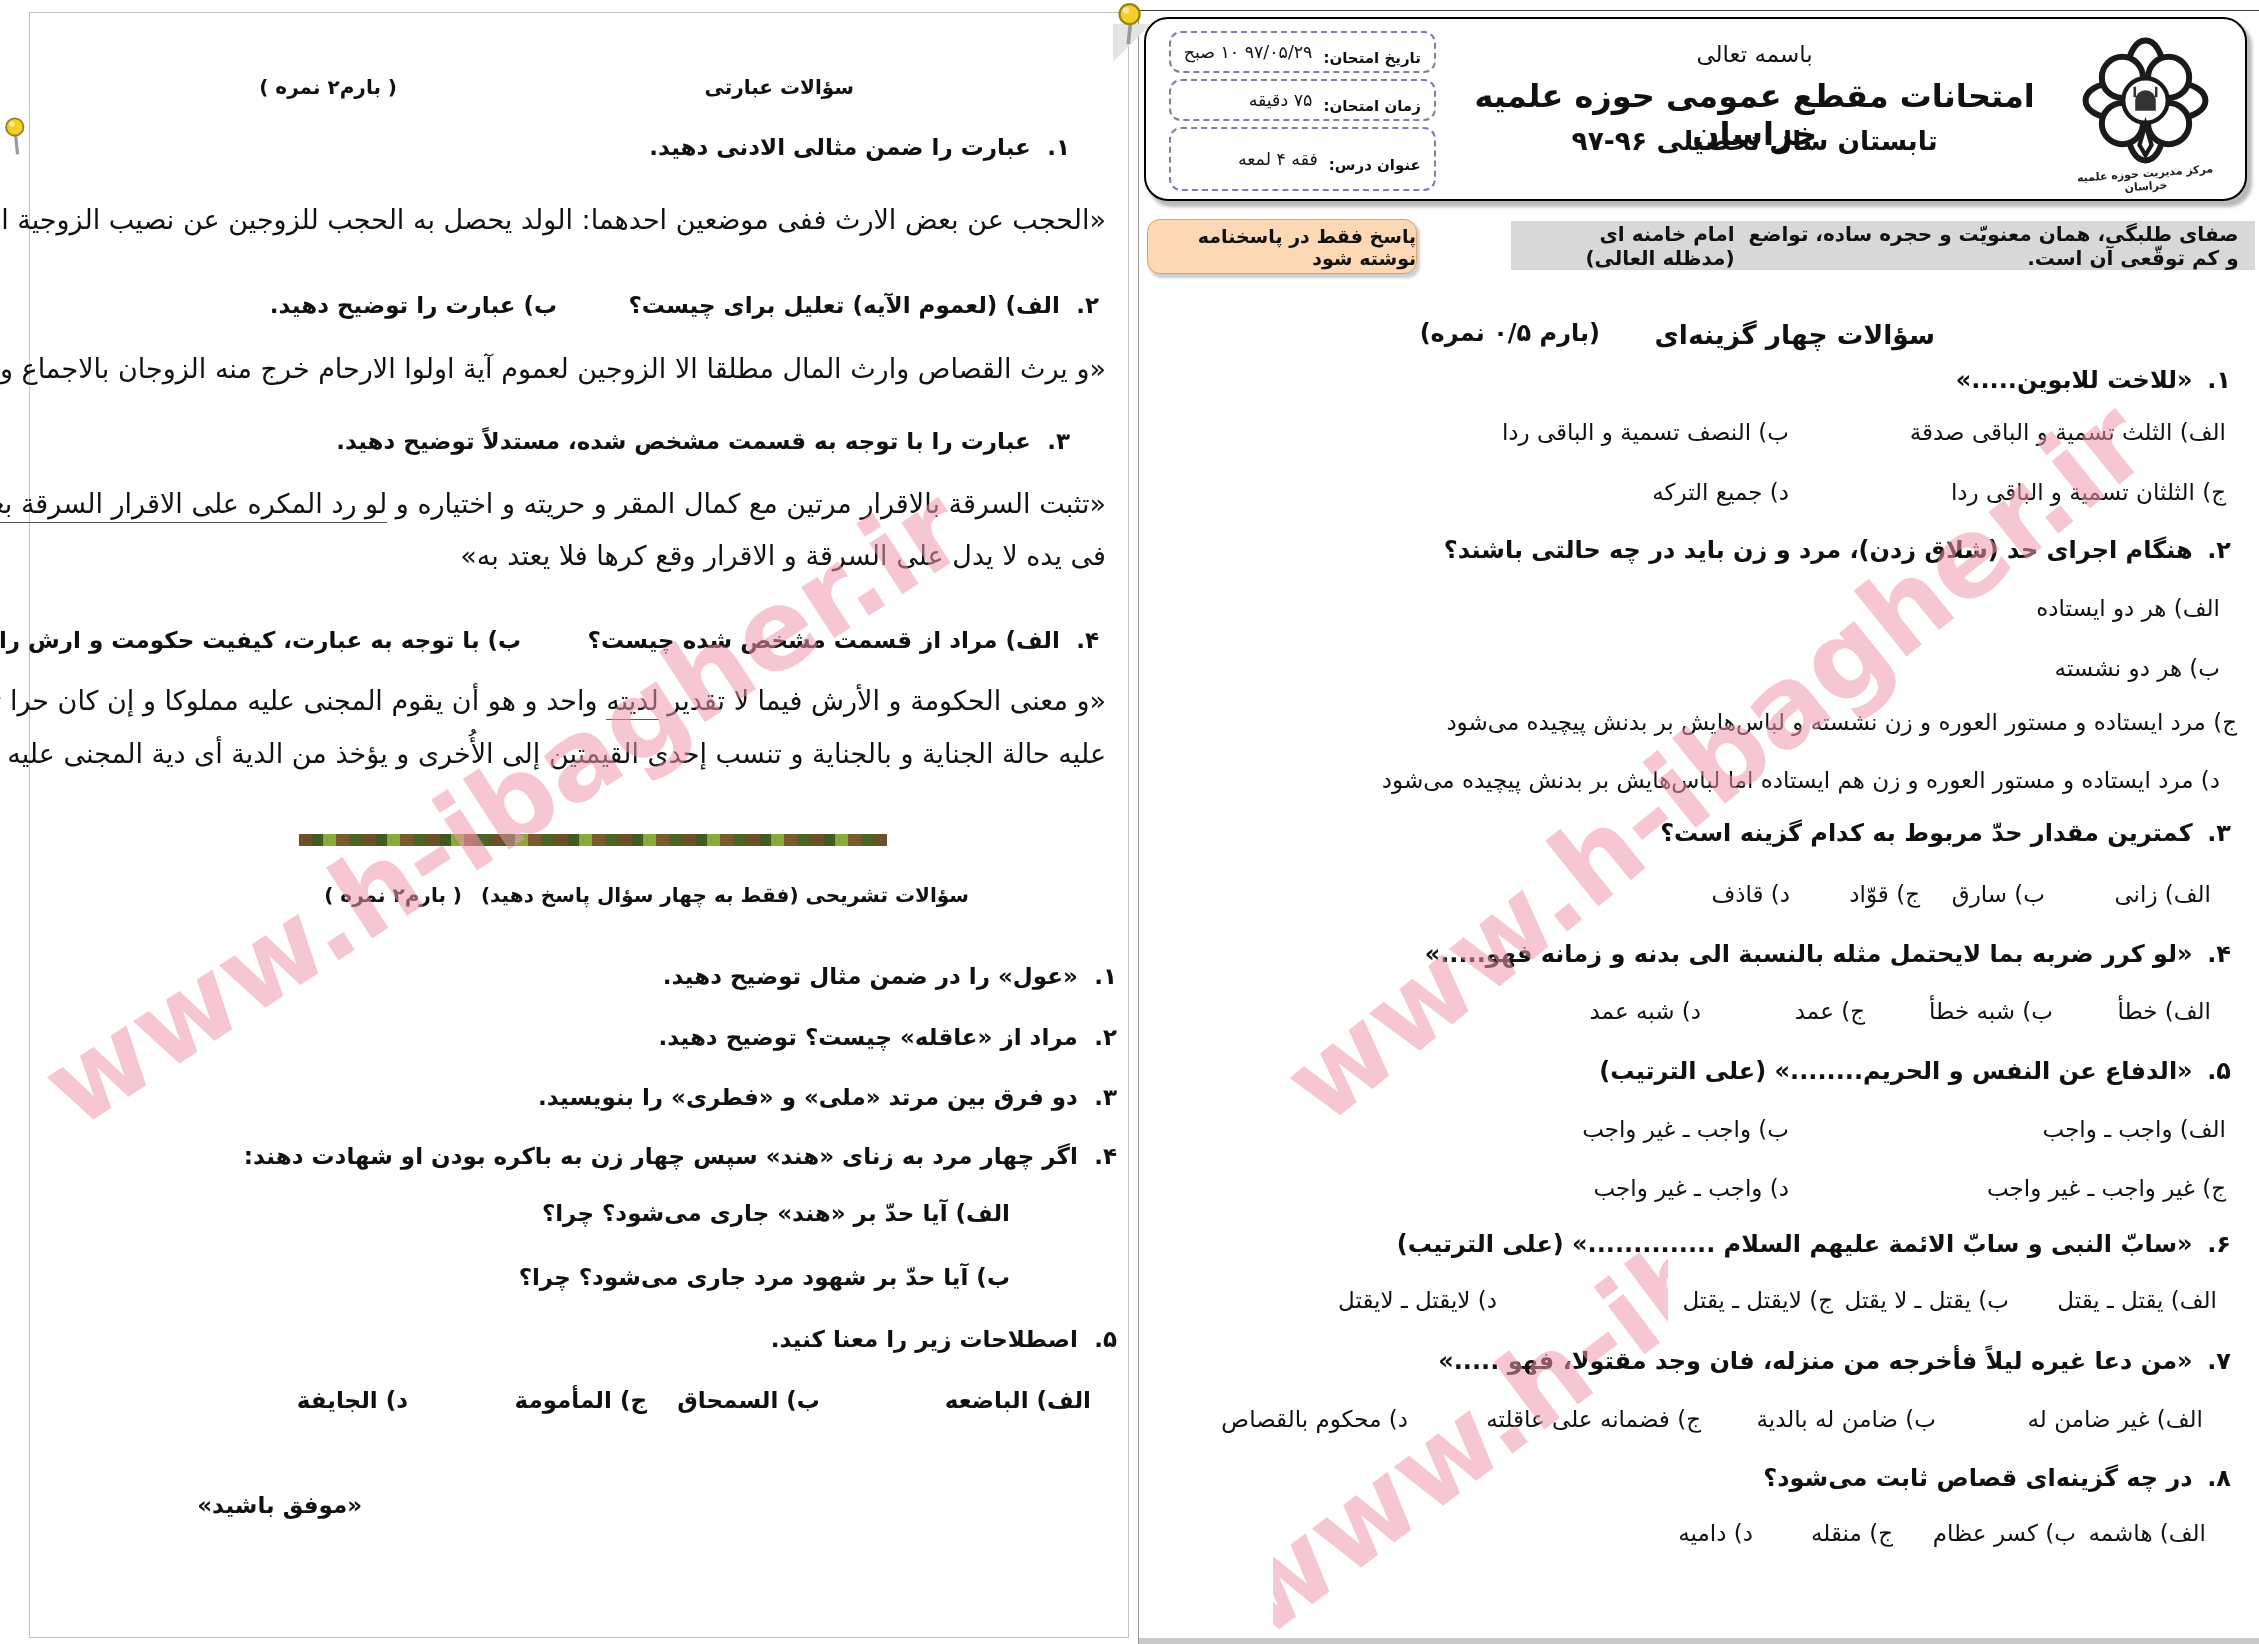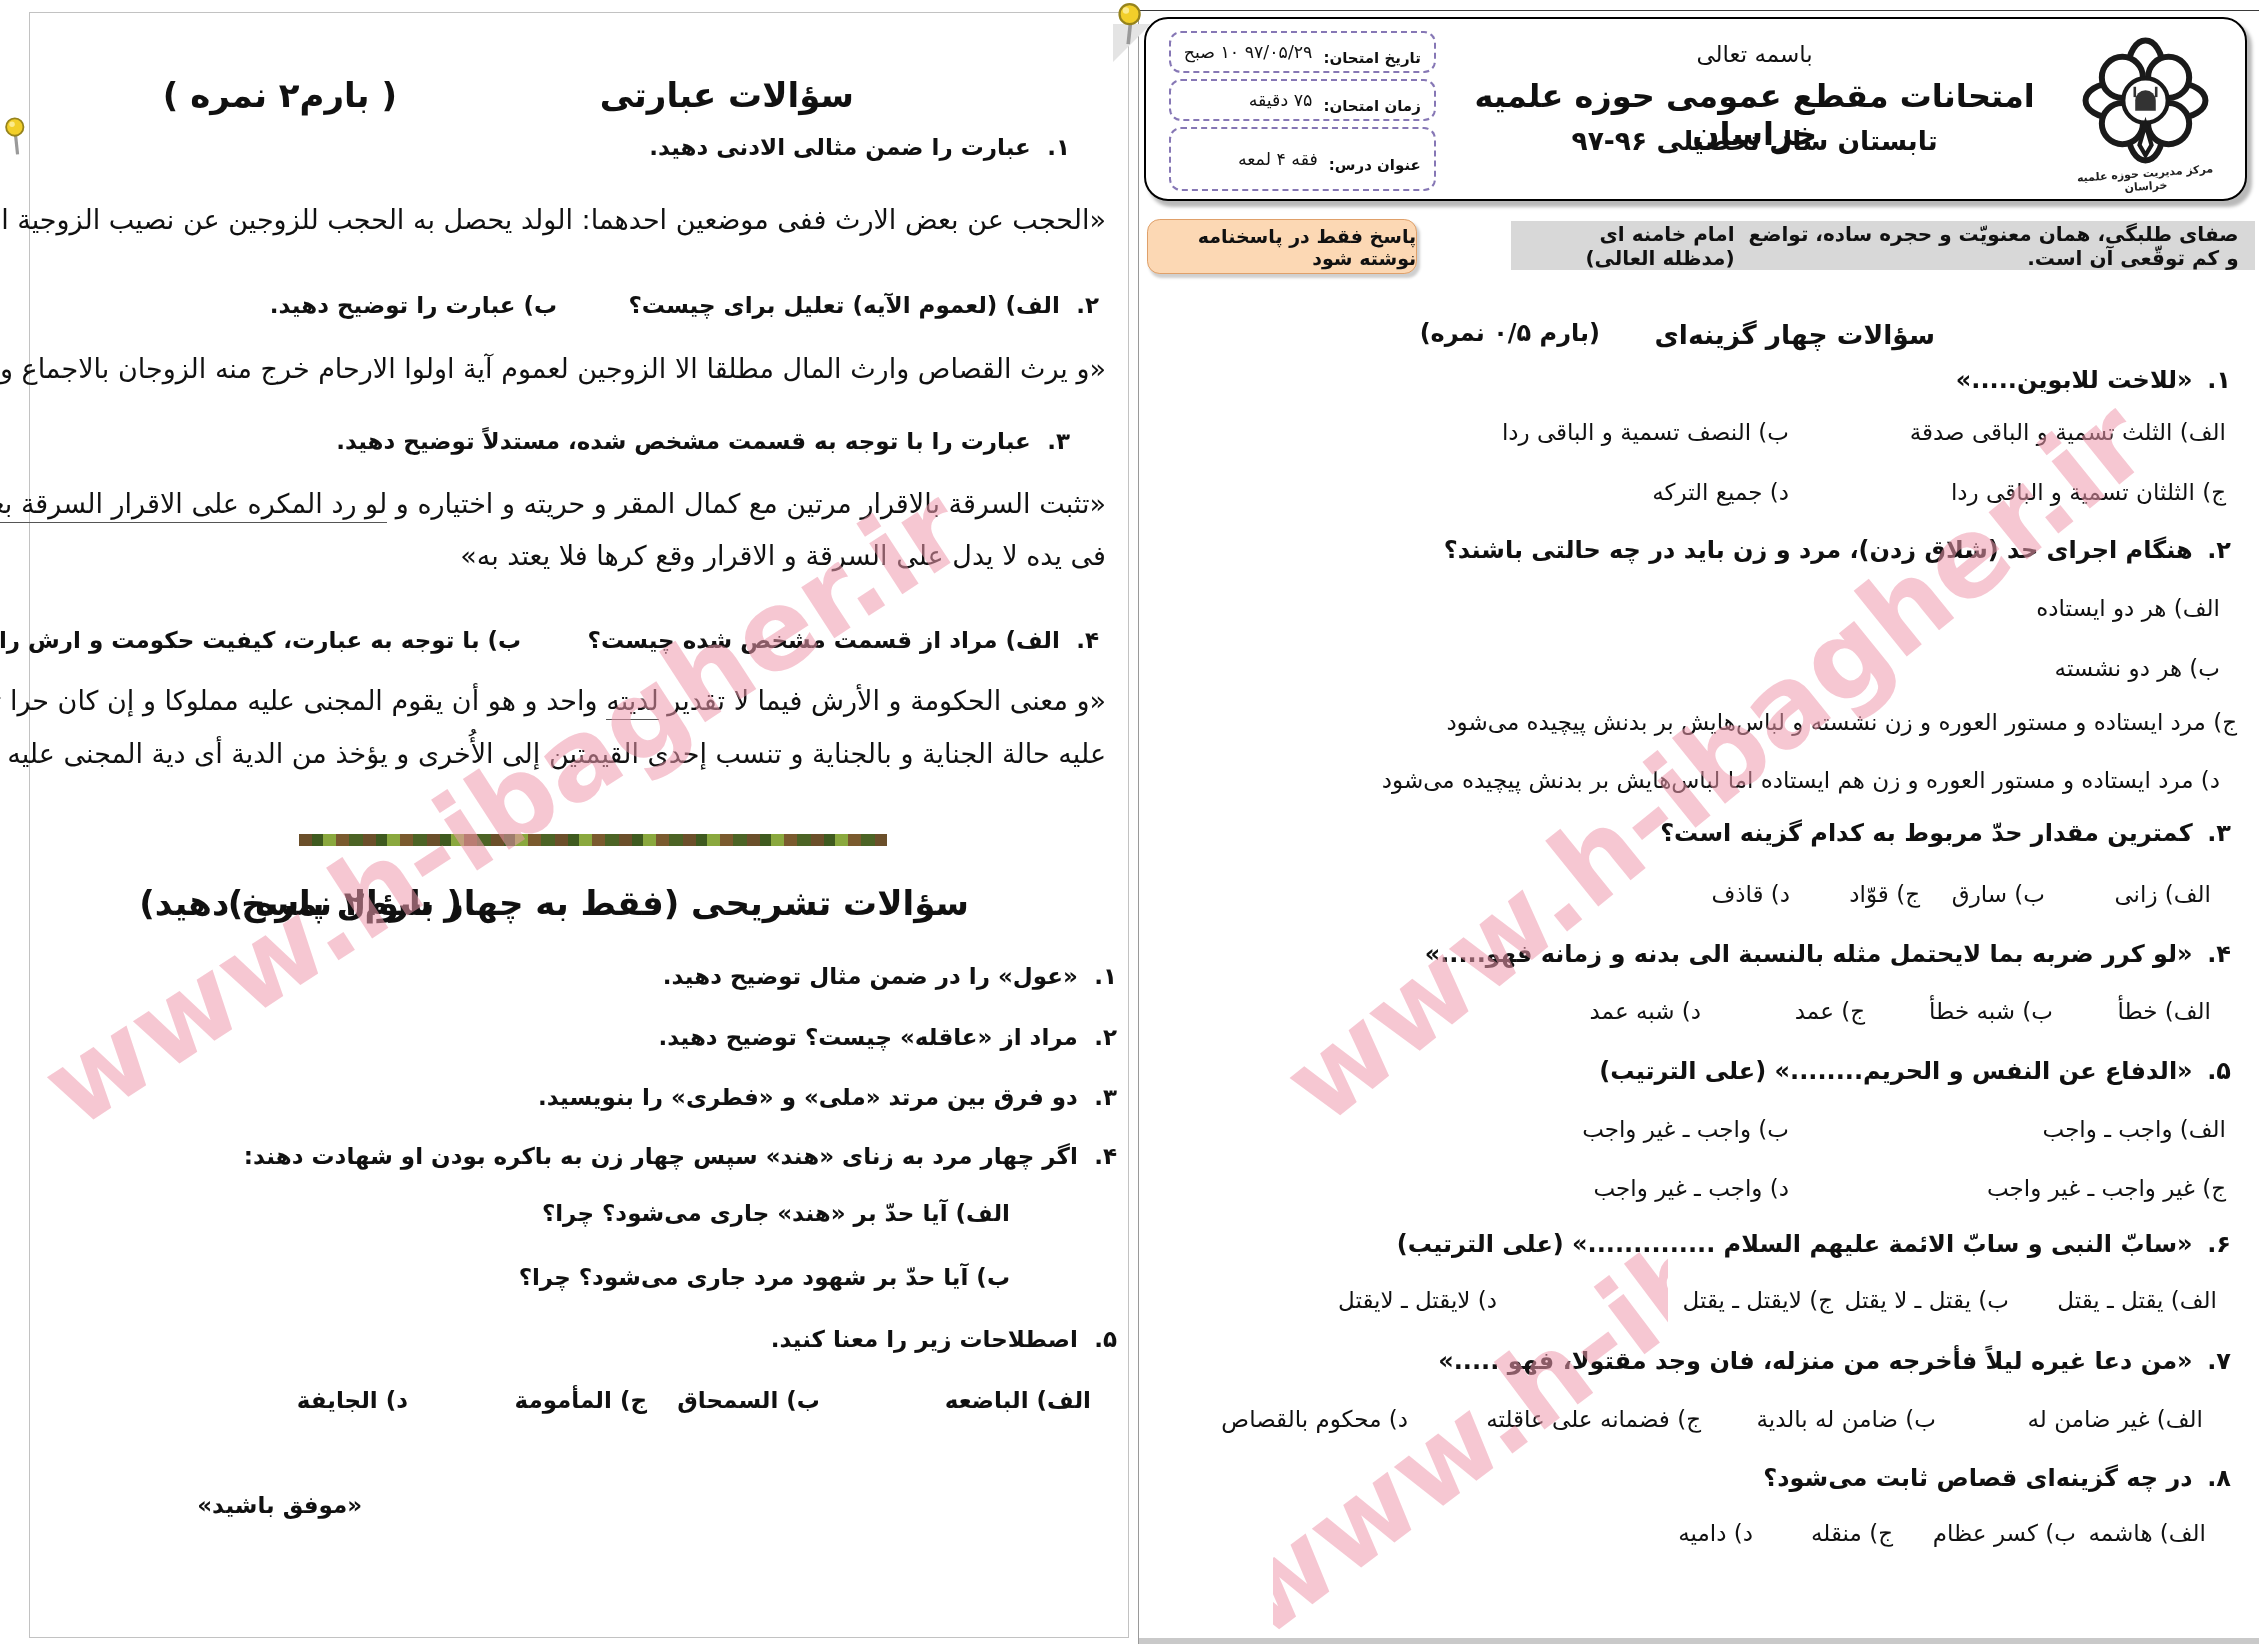--- a/index.html
+++ b/index.html
@@ -37,21 +37,21 @@
     font-size:20px;font-weight:bold;}
   
   .sec-row{top:308px;height:38px;left:0;right:0;}
   .sec-title{right:326px;font-size:26.5px;font-weight:bold;}
   .sec-score{right:661px;font-size:24px;font-weight:bold;}
   .q{right:30px;display:flex;gap:14.6px;font-weight:bold;font-size:24px;white-space:nowrap;}
   .optrow{left:0;right:0;height:37px;}
   .opt{position:absolute;font-size:23px;white-space:nowrap;top:0;}
   
   .lp-sec{height:37px;left:0;right:0;}
-  .lp-sec .t{position:absolute;font-size:34px;font-weight:bold;white-space:nowrap;}
+  .lp-sec .t{position:absolute;font-size:20px;font-weight:bold;white-space:nowrap;}
   .lq{font-size:27px;white-space:nowrap;position:absolute;right:22px;}
   .lqq{font-weight:bold;font-size:23px;position:absolute;display:flex;gap:16.4px;white-space:nowrap;}
   .ul{border-bottom:1.8px solid #555;padding-bottom:2.7px;}
   .divider{top:821px;right:241px;width:588px;height:12px;
     background:repeating-linear-gradient(90deg,#6b4f2a 0 12.8px,#3f5a1f 12.8px 24px,#8aa83e 24px 37px,#7a5a2e 37px 50px,#4c6325 50px 64px);}
   .essay{font-weight:bold;font-size:23px;position:absolute;display:flex;gap:16.4px;white-space:nowrap;}
   
   .wm{position:absolute;z-index:30;pointer-events:none;font-weight:bold;font-size:111px;
     white-space:nowrap;transform-origin:left bottom;}
   .wm3clip{position:absolute;z-index:30;left:1273px;top:1250px;width:395px;height:395px;overflow:hidden;pointer-events:none;}

